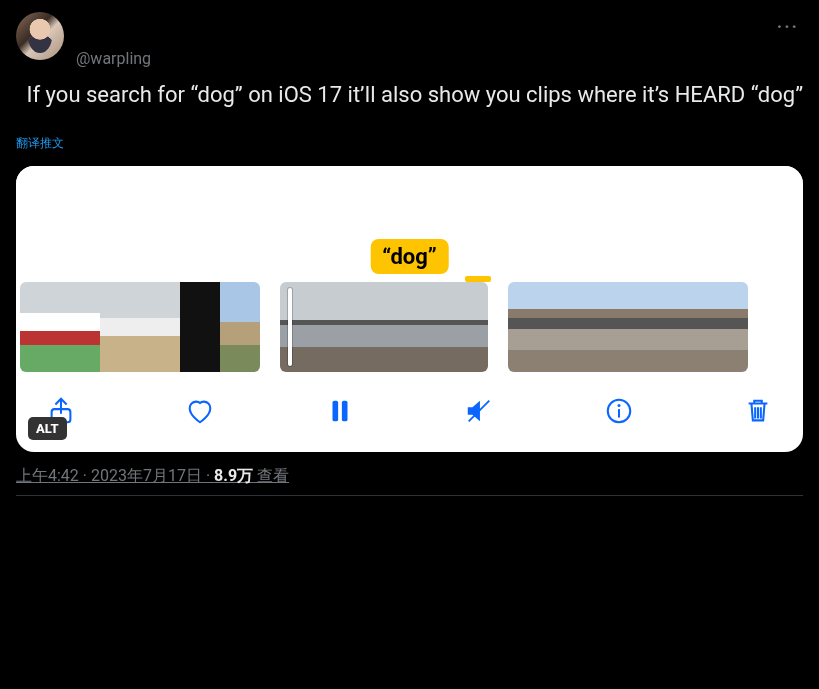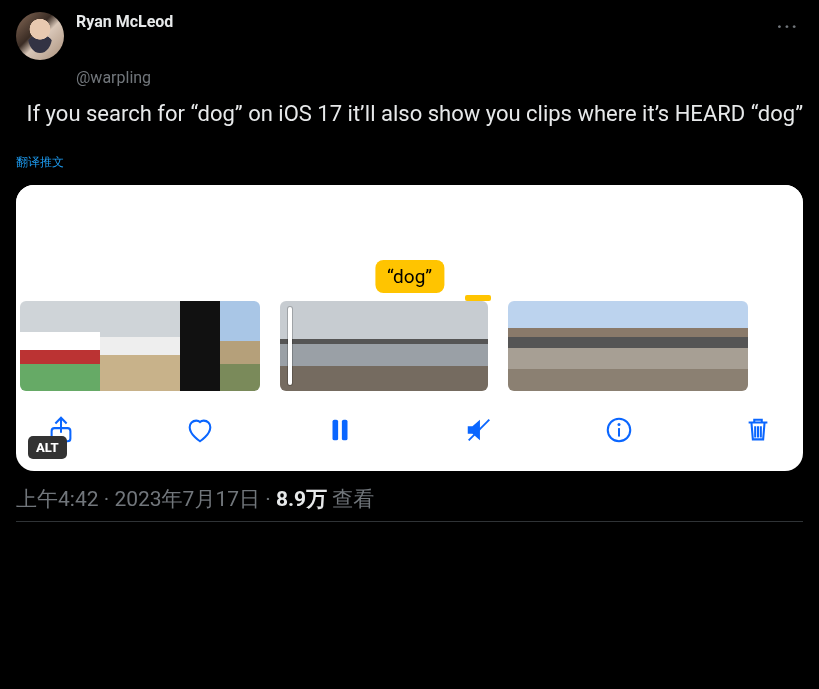--- a/index.html
+++ b/index.html
@@ -84,22 +84,22 @@
     background:#fff;
     position: relative;
   }
   .dog-tag {
     position: absolute;
     bottom: 2px;
     left: 50%;
     transform: translateX(-50%);
     background: #ffc400;
     color: #000;
-    font-weight: 400;
-    font-size: 19px;
+    font-weight: 700;
+    font-size: 22px;
     padding: 5px 12px;
     border-radius: 8px;
   }
   .yellow-dash{
     position:absolute;
     bottom:-6px;
     left:57%;
     width:26px;
     height:6px;
     background:#ffc400;
@@ -165,22 +165,23 @@
     background: #333;
     color: #fff;
     font-weight: 800;
     font-size: 13px;
     padding: 4px 8px;
     border-radius: 5px;
     text-align: center;
   }
   .meta-line {
     color: #71767b;
-    font-size: 21px;
+    font-size: 16px;
     margin-bottom: 8px;
+    text-decoration: underline;
   }
   .meta-line .bold { color: #e7e9ea; font-weight: 700; }
   .divider {
     height: 1px;
     background: #2f3336;
     margin-bottom: 14px;
   }
   .stats {
     display: flex;
     gap: 22px;
@@ -190,21 +191,20 @@
   .stat .lbl { color: #71767b; margin-left: 4px; }
 </style>
 </head>
 <body>
 
 <article class="tweet">
 
   <header class="header">
     <div class="avatar"></div>
     <div class="user-block">
-      <div class="display-name">Ryan McLeod</div>
       <div class="handle">@warpling</div>
     </div>
     <div class="more-btn">···</div>
   </header>
 
   <div class="tweet-text">If you search for “dog” on iOS 17 it’ll also show you clips where it’s HEARD “dog”</div>
   <a class="translate-link">翻译推文</a>
 
   <div class="media-card">
     <div class="media-top">

